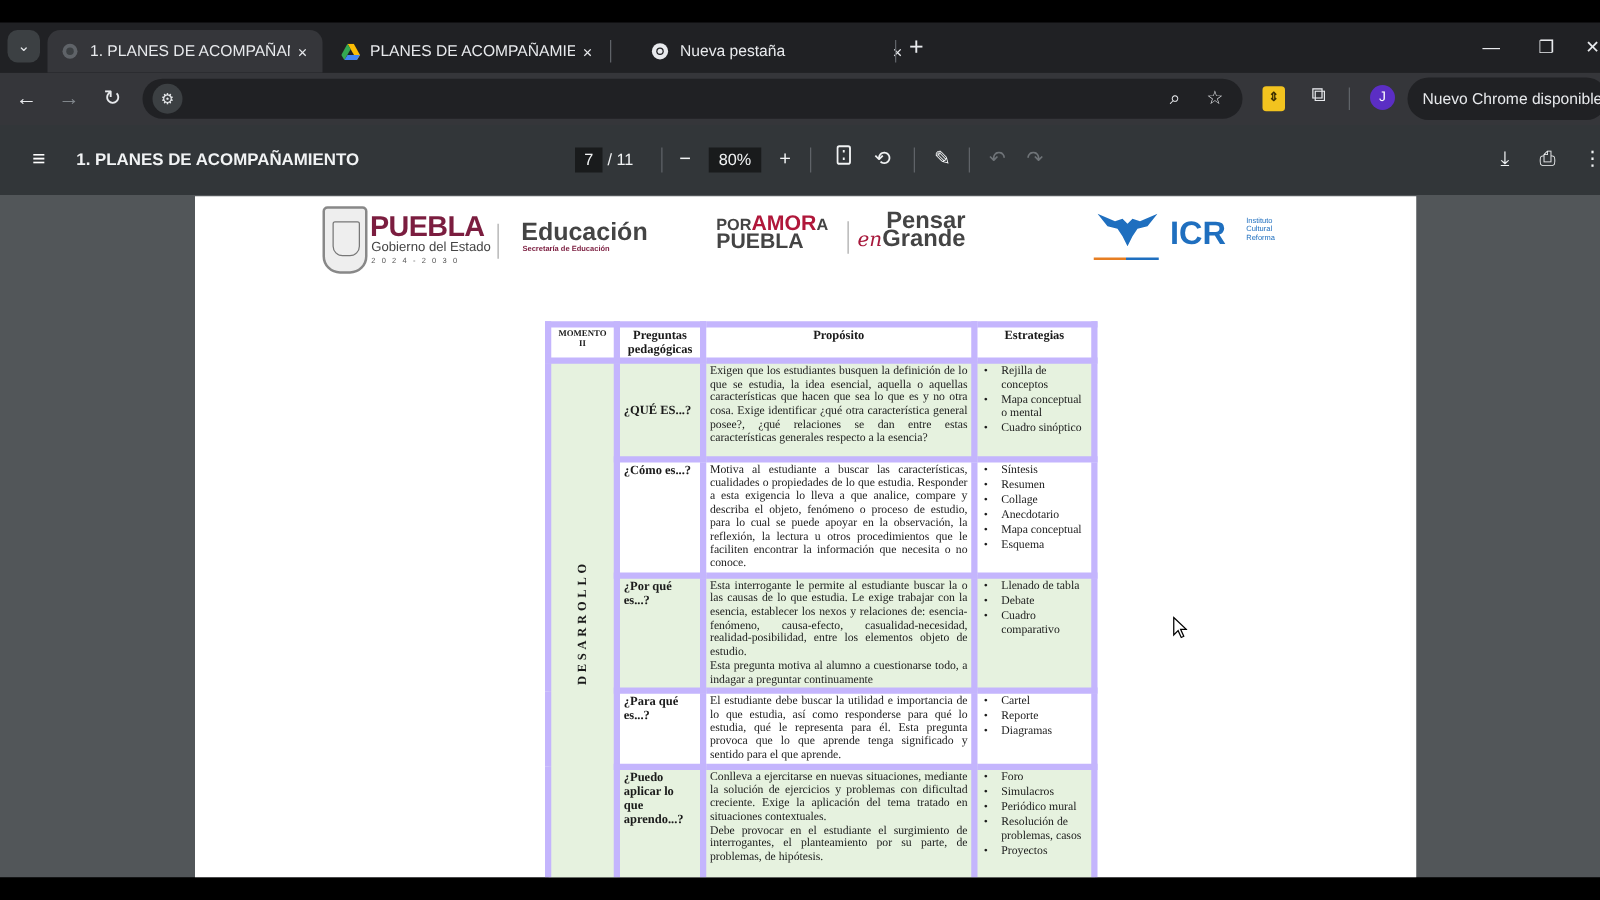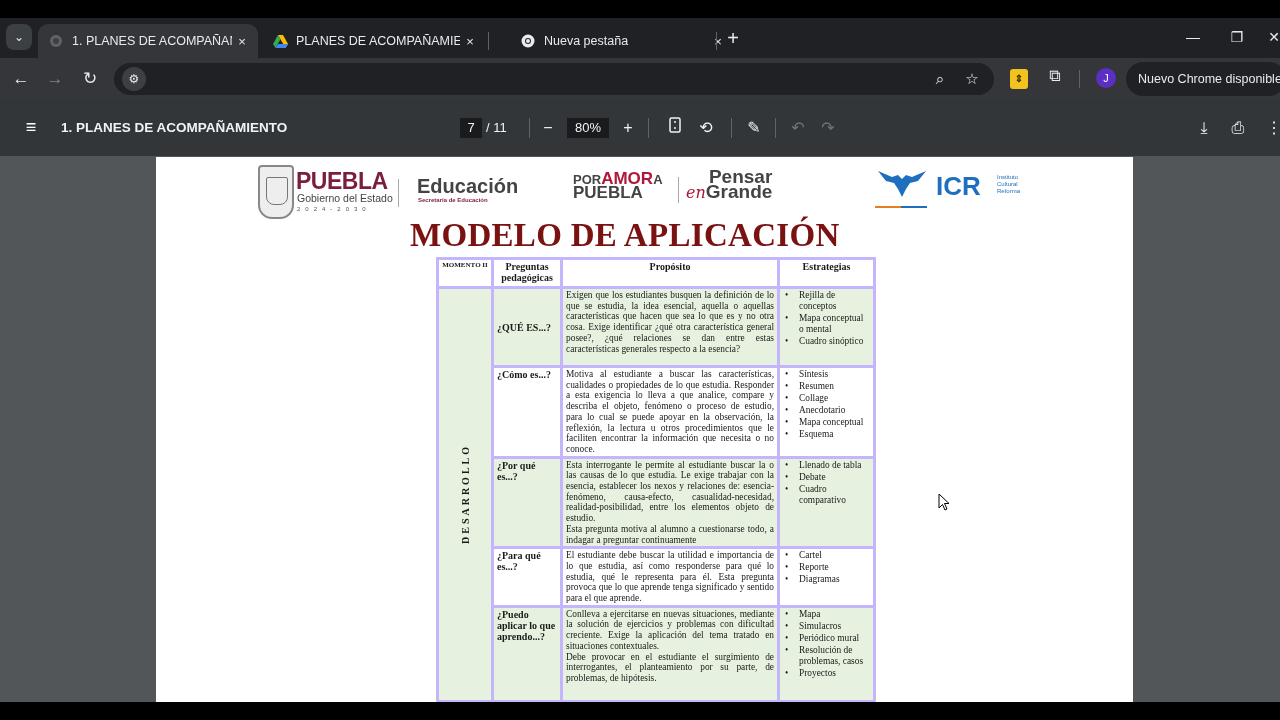--- a/index.html
+++ b/index.html
@@ -59,21 +59,21 @@
   .poramor .big { font-size: 17px; }
   .pensar { position: absolute; left: 530px; top: 12px; font-weight: bold; font-size: 19px; color: #444; line-height: 15px; text-align: right; }
   .pensar .en { color: #a7183b; font-style: italic; font-weight: normal; font-family: "DejaVu Serif", serif; font-size: 16px; }
   .icr-bird { position: absolute; left: 722px; top: 12px; width: 48px; height: 28px; }
   .icr-word { position: absolute; left: 780px; top: 14px; font-weight: bold; font-size: 26px; color: #1f6fbf; }
   .icr-sub { position: absolute; left: 841px; top: 17px; font-size: 6px; color: #1f6fbf; line-height: 7px; }
   .icr-line { position: absolute; left: 719px; top: 49px; width: 52px; height: 2px; background: linear-gradient(90deg, #e67e22 0 50%, #1f6fbf 50% 100%); }
   .doc-heading { position: absolute; left: 254px; top: 60px; font-family: "Liberation Serif", serif; font-weight: bold; font-size: 33px; color: #7a1212; white-space: nowrap; letter-spacing: 0.3px; }
   
   table.model { position: absolute; left: 280px; top: 100px; width: 437px; border-collapse: collapse; font-family: "Liberation Serif", serif; font-size: 9.4px; color: #1a1a1a; table-layout: fixed; }
-  table.model td, table.model th { border: 3px solid #c4b5fd; vertical-align: top; padding: 1px 3px; }
+  table.model td, table.model th { border: 5px solid #c4b5fd; vertical-align: top; padding: 1px 3px; }
   table.model th { font-weight: bold; text-align: center; font-size: 10px; background: #fff; }
   table.model th.mom { font-size: 7px; line-height: 8px; }
   .g { background: #e6f2df; }
   .w { background: #fff; }
   .q { font-weight: bold; font-size: 10px; line-height: 11px; }
   .p { text-align: justify; line-height: 10.7px; margin-left: 36px; }
   .s ul { list-style: none; }
   .s li { position: relative; padding-left: 16px; line-height: 11px; margin-bottom: 1px; }
   .s li::before { content: "•"; position: absolute; left: 2px; }
   .vert { writing-mode: vertical-rl; transform: rotate(180deg); font-weight: bold; letter-spacing: 3px; font-size: 10px; margin: 0 auto; }
@@ -193,21 +193,20 @@
       </div>
       <svg class="icr-bird" viewBox="0 0 48 28">
         <path d="M0 2 L14 8 L20 6 L24 10 L28 6 L34 8 L48 2 L40 12 L32 14 L28 20 L24 28 L20 20 L16 14 L8 12 Z" fill="#1f6fbf"></path>
       </svg>
       <div class="icr-word">ICR</div>
       <div class="icr-sub">
         <span>Instituto</span><br><span>Cultural</span><br><span>Reforma</span>
       </div>
       <div class="icr-line"></div>
 
-      <div class="doc-heading">MODELO DE APLICACIÓN</div>
 
       <table class="model">
         <colgroup>
           <col style="width:55px">
             <col style="width:69px">
             <col style="width:217px">
             <col style="width:96px">
         </colgroup>
         <tbody>
             <tr style="height:29px;">
@@ -270,21 +269,21 @@
           </td>
         </tr>
         <tr style="height:95px;">
           <td class="q g">¿Puedo aplicar lo que aprendo...?</td>
           <td class="p g">
             <div>Conlleva a ejercitarse en nuevas situaciones, mediante la solución de ejercicios y problemas con dificultad creciente. Exige la aplicación del tema tratado en situaciones contextuales.</div>
             <div>Debe provocar en el estudiante el surgimiento de interrogantes, el planteamiento por su parte, de problemas, de hipótesis.</div>
           </td>
           <td class="s g">
             <ul>
-              <li>Mapa</li>
+              <li>Foro</li>
               <li>Simulacros</li>
               <li>Periódico mural</li>
               <li>Resolución de problemas, casos</li>
               <li>Proyectos</li>
             </ul>
           </td>
         </tr>
       </tbody>
         </table>
     </div>

